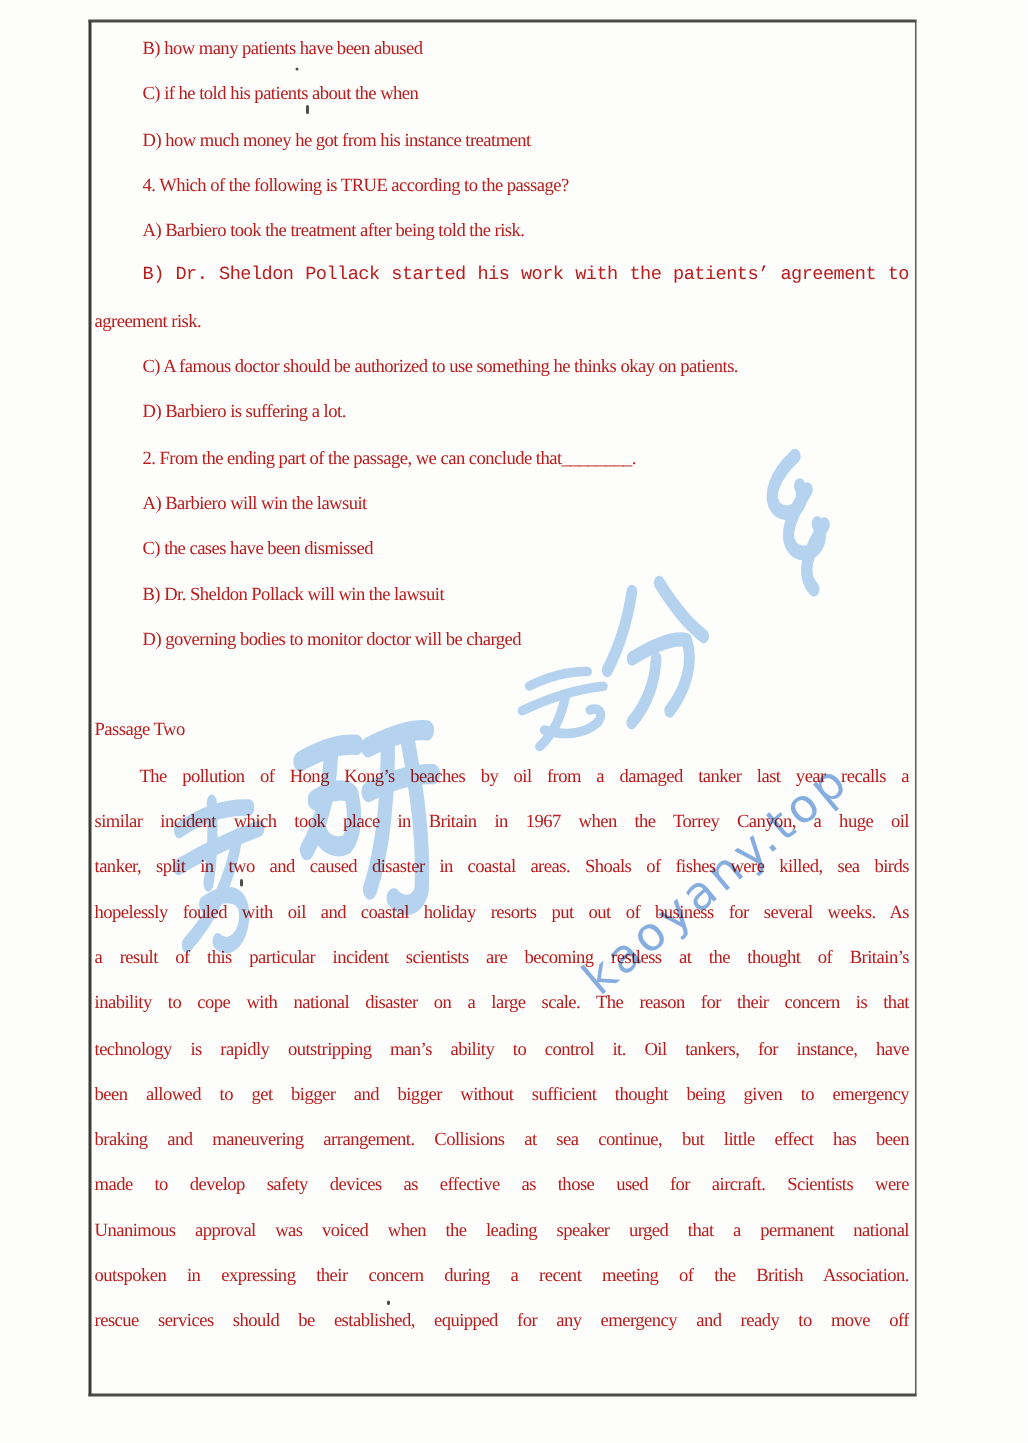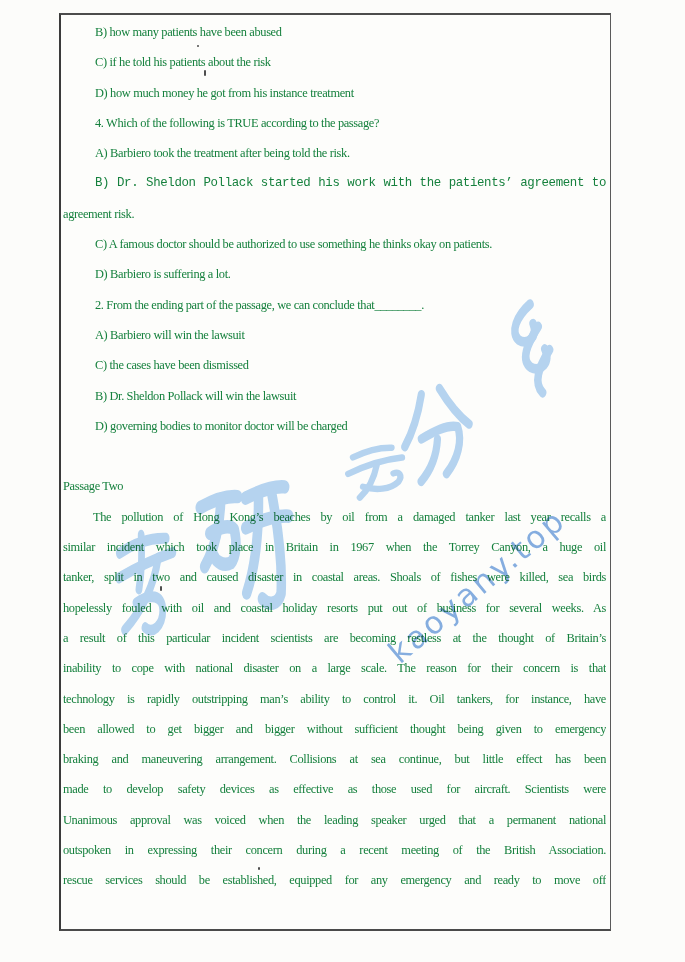--- a/index.html
+++ b/index.html
@@ -18,21 +18,21 @@
     background:#fdfdfb;
     box-sizing:border-box;
   }
   .content{
     position:absolute;left:2px;top:2px;width:543px;
   }
   .line{
     position:relative;
     height:30.3px;line-height:30.3px;
     font-size:12.4px;letter-spacing:-0.35px;
-    color:#15803d;
+    color:#b91c1c;
     white-space:nowrap;overflow:hidden;
   }
   .line.option{padding-left:32px;}
   .line.option-justify{
     padding-left:32px;white-space:normal;
     text-align:justify;text-align-last:justify;font-family:Liberation Mono, monospace;
   }
   .line.para,.line.para-first{
     white-space:normal;
     text-align:justify;text-align-last:justify;
@@ -55,21 +55,21 @@
   .speck.s4{left:160px;top:586px;width:2px;height:5px;}
 </style>
 </head>
 <body>
 
 <div class="stage">
 
   <div class="page-box">
     <div class="content">
         <div class="line option">B) how many patients have been abused</div>
-        <div class="line option">C) if he told his patients about the risk</div>
+        <div class="line option">C) if he told his patients about the when</div>
         <div class="line option">D) how much money he got from his instance treatment</div>
         <div class="line option">4. Which of the following is TRUE according to the passage?</div>
         <div class="line option">A) Barbiero took the treatment after being told the risk.</div>
         <div class="line option-justify">B) Dr. Sheldon Pollack started his work with the patients’ agreement to accept the</div>
         <div class="line flush">agreement risk.</div>
         <div class="line option">C) A famous doctor should be authorized to use something he thinks okay on patients.</div>
         <div class="line option">D) Barbiero is suffering a lot.</div>
         <div class="line option">2. From the ending part of the passage, we can conclude that________.</div>
         <div class="line option">A) Barbiero will win the lawsuit</div>
         <div class="line option">C) the cases have been dismissed</div>

